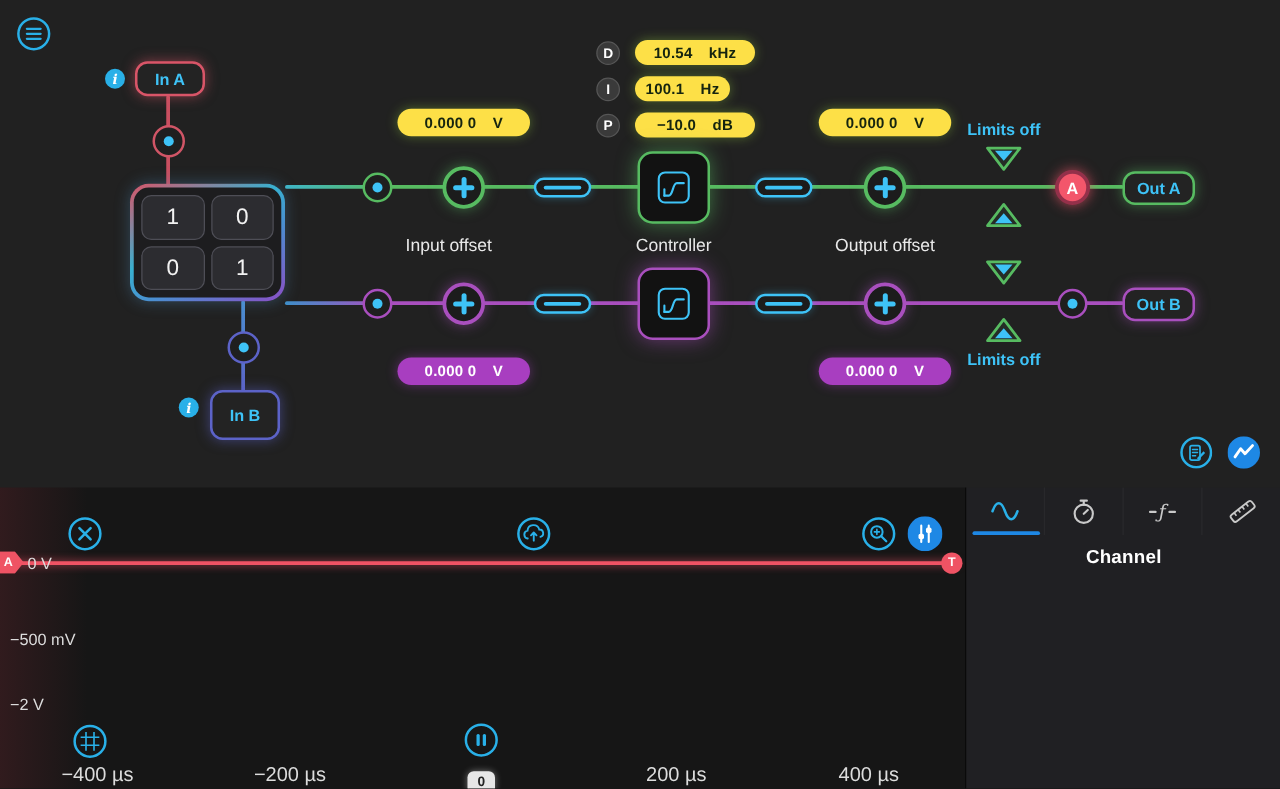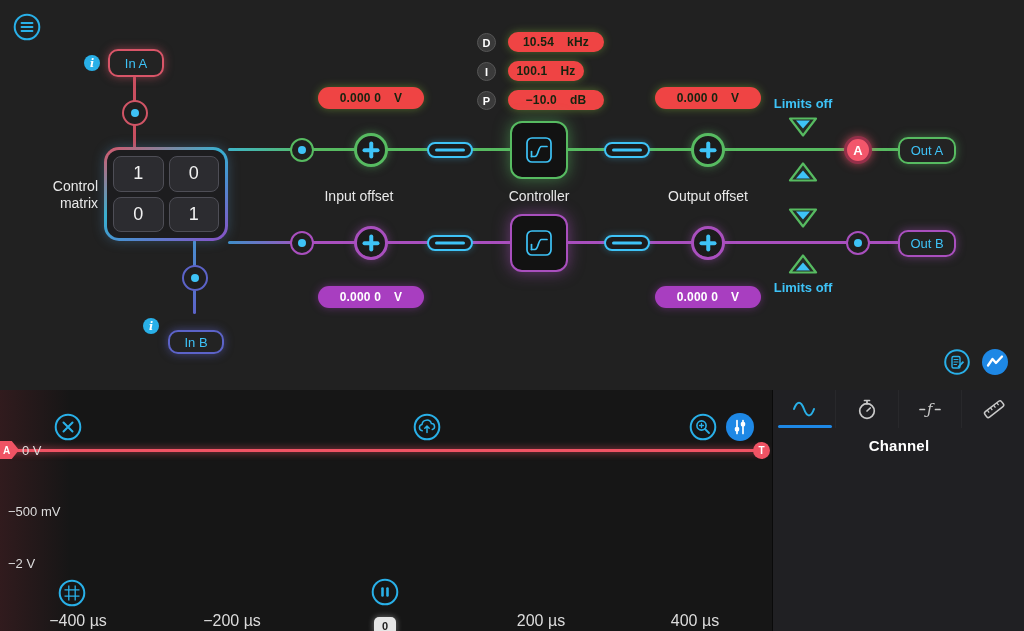--- a/index.html
+++ b/index.html
@@ -19,23 +19,23 @@
   .seg::before{content:"";position:absolute;left:6px;right:6px;top:50%;height:3px;transform:translateY(-50%);background:#3ec3f7;border-radius:2px}
   .g{border-color:#57bb61}
   .p{border-color:#a94fbe}
   .glow-g{box-shadow:0 0 10px rgba(87,187,97,.5)}
   .glow-p{box-shadow:0 0 10px rgba(169,79,190,.5)}
   .glow-r{box-shadow:0 0 10px rgba(217,85,104,.55)}
   .glow-b{box-shadow:0 0 10px rgba(92,99,200,.55)}
   .wire{position:absolute;height:3px;border-radius:2px;z-index:0}
   .vwire{position:absolute;width:3px;border-radius:2px;z-index:0}
   .pill{position:absolute;display:flex;align-items:center;justify-content:center;gap:13px;border-radius:11px;font-size:12px;font-weight:bold;letter-spacing:.2px}
-  .pill.green{background:#ef4444;color:#15240f;box-shadow:0 0 9px rgba(143,196,60,.45)}
+  .pill.green{background:#fde047;color:#15240f;box-shadow:0 0 9px rgba(143,196,60,.45)}
   .pill.purple{background:#a83ec0;color:#fff;box-shadow:0 0 9px rgba(168,62,192,.45)}
-  .iobadge{position:absolute;display:flex;align-items:center;justify-content:center;background:#232323;border-radius:10px;color:#3ec3f7;font-size:13px;font-weight:normal;border:2px solid;z-index:2}
+  .iobadge{position:absolute;display:flex;align-items:center;justify-content:center;background:#232323;border-radius:10px;color:#3ec3f7;font-size:13px;font-weight:bold;border:2px solid;z-index:2}
   .blk{position:absolute;width:58px;height:58px;border-radius:12px;background:#121212;display:flex;align-items:center;justify-content:center;border:2.5px solid;z-index:2}
   .blk.bg{border-color:#57bb61;box-shadow:0 0 16px rgba(87,187,97,.55)}
   .blk.bp{border-color:#a94fbe;box-shadow:0 0 16px rgba(169,79,190,.55)}
   .dlabel{position:absolute;color:#e9e9e9;font-size:14px;text-align:center}
   .cylabel{position:absolute;color:#3ec3f7;font-size:13px;font-weight:bold;text-align:center}
   .letter-dot{position:absolute;width:19px;height:19px;border-radius:50%;background:#3a3a3a;border:1px solid #565656;color:#fff;font-size:11px;font-weight:bold;display:flex;align-items:center;justify-content:center}
   .info{position:absolute;width:16px;height:16px;border-radius:50%;background:#29b0e8;color:#fff;font-family:"DejaVu Serif",serif;font-style:italic;font-weight:bold;font-size:11px;display:flex;align-items:center;justify-content:center}
   .tri{position:absolute;width:32px;height:24px;z-index:2}
   .matrix{position:absolute;left:104px;top:147px;width:124px;height:94px;border-radius:15px;padding:3px;background:linear-gradient(150deg,#d95568 0%,#38b0d0 42%,#4a8fd0 62%,#8a4fc5 100%);box-shadow:0 0 12px rgba(80,150,200,.35);z-index:2}
   .matrix-inner{width:100%;height:100%;border-radius:12px;background:#1d1d1f;display:grid;grid-template-columns:1fr 1fr;grid-template-rows:1fr 1fr;gap:5px;padding:6px}
@@ -75,24 +75,20 @@
       <circle cx="14" cy="14" r="12.3" fill="none" stroke="#29b0e8" stroke-width="2"></circle>
       <path d="M8.5 10 h11 M8.5 14 h11 M8.5 18 h11" stroke="#29b0e8" stroke-width="1.8" stroke-linecap="round"></path>
     </svg>
   </div>
 
   <div class="info" style="left:84px;top:55px">i</div>
   <div class="vwire" style="left:133px;top:76px;height:72px;background:#c94f60"></div>
   <div class="iobadge glow-r" style="left:108px;top:49px;width:56px;height:28px;border-color:#d95568">In A</div>
   <div class="node" style="left:122px;top:100px;width:26px;height:26px;border-color:#d05566;z-index:2"></div>
 
-  <div class="dlabel" style="left:20px;top:178px;width:78px;text-align:right;line-height:17px">
-    <div>Control</div>
-    <div>matrix</div>
-  </div>
   <div class="matrix">
     <div class="matrix-inner">
       <div class="cell">1</div>
       <div class="cell">0</div>
       <div class="cell">0</div>
       <div class="cell">1</div>
     </div>
   </div>
 
   <div class="wire" style="left:228px;top:148px;width:671px;background:linear-gradient(90deg,#3fb6c9,#57bb61 12%,#57bb61)"></div>
@@ -197,21 +193,21 @@
       <polygon points="16,10.5 23,18.5 9,18.5" fill="#3ec3f7"></polygon>
     </svg>
   </div>
   <div class="cylabel" style="left:756px;top:280px;width:94px">Limits off</div>
 
   <div class="node p" style="left:846px;top:231px;width:24px;height:24px;z-index:2"></div>
   <div class="iobadge glow-p" style="left:898px;top:230px;width:58px;height:27px;border-color:#a94fbe">Out B</div>
 
   <div class="node" style="left:182px;top:265px;width:26px;height:26px;border-color:#5c63c8;z-index:2"></div>
   <div class="info" style="left:143px;top:318px">i</div>
-  <div class="iobadge glow-b" style="left:168px;top:330px;width:56px;height:24px;border-color:#5c63c8">In B</div>
+  <div class="iobadge glow-b" style="left:168px;top:312px;width:56px;height:40px;border-color:#5c63c8">In B</div>
 
   <div class="abs" style="left:944px;top:349px">
     <svg width="26" height="26">
       <circle cx="13" cy="13" r="11.8" fill="none" stroke="#29b0e8" stroke-width="2"></circle>
       <rect x="8" y="7.5" width="8" height="11.5" rx="1.5" fill="none" stroke="#29b0e8" stroke-width="1.4"></rect>
       <path d="M10 10.5 h4 M10 13 h4 M10 15.5 h2.5" stroke="#29b0e8" stroke-width="1.2" stroke-linecap="round"></path>
       <path d="M13.5 17.5 L18.8 12 l1.3 1.3 L14.8 18.7 z" fill="#29b0e8"></path>
     </svg>
   </div>
   <div class="abs" style="left:982px;top:349px">

